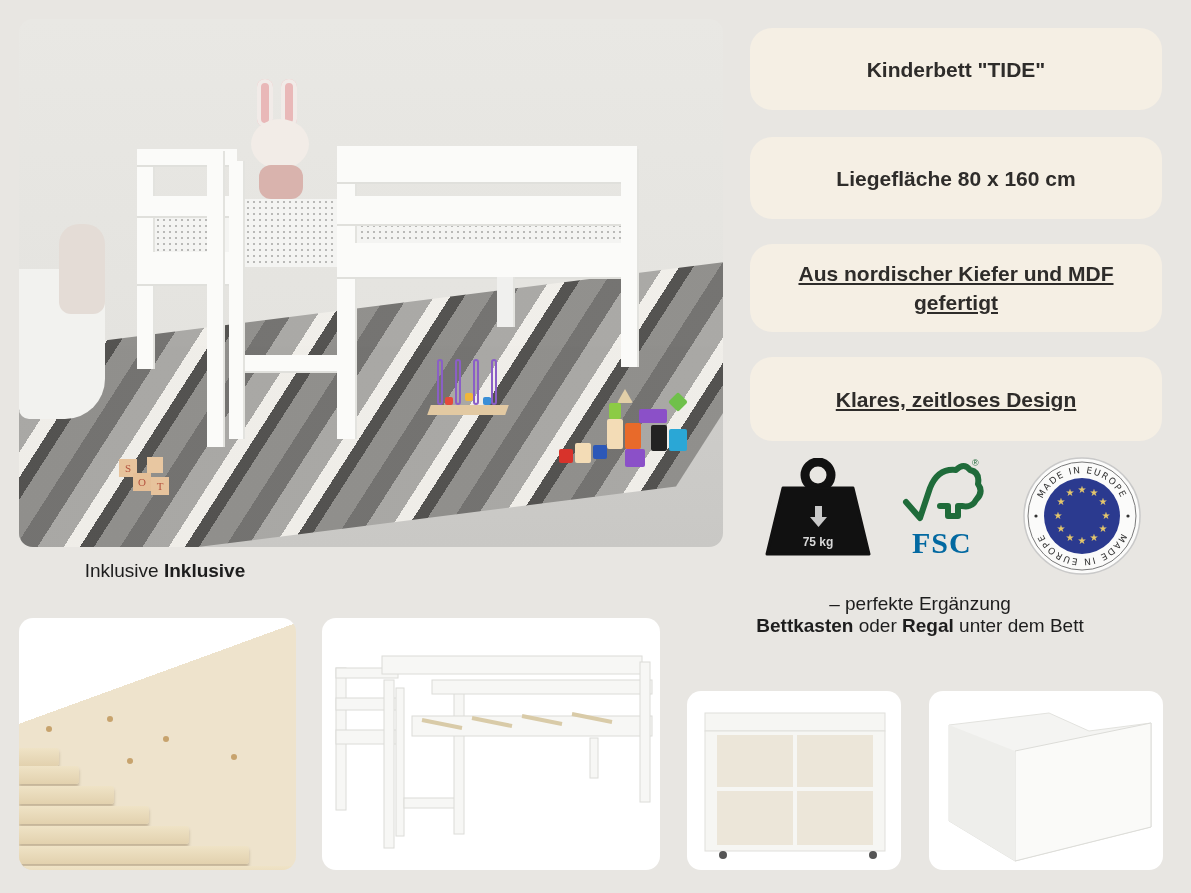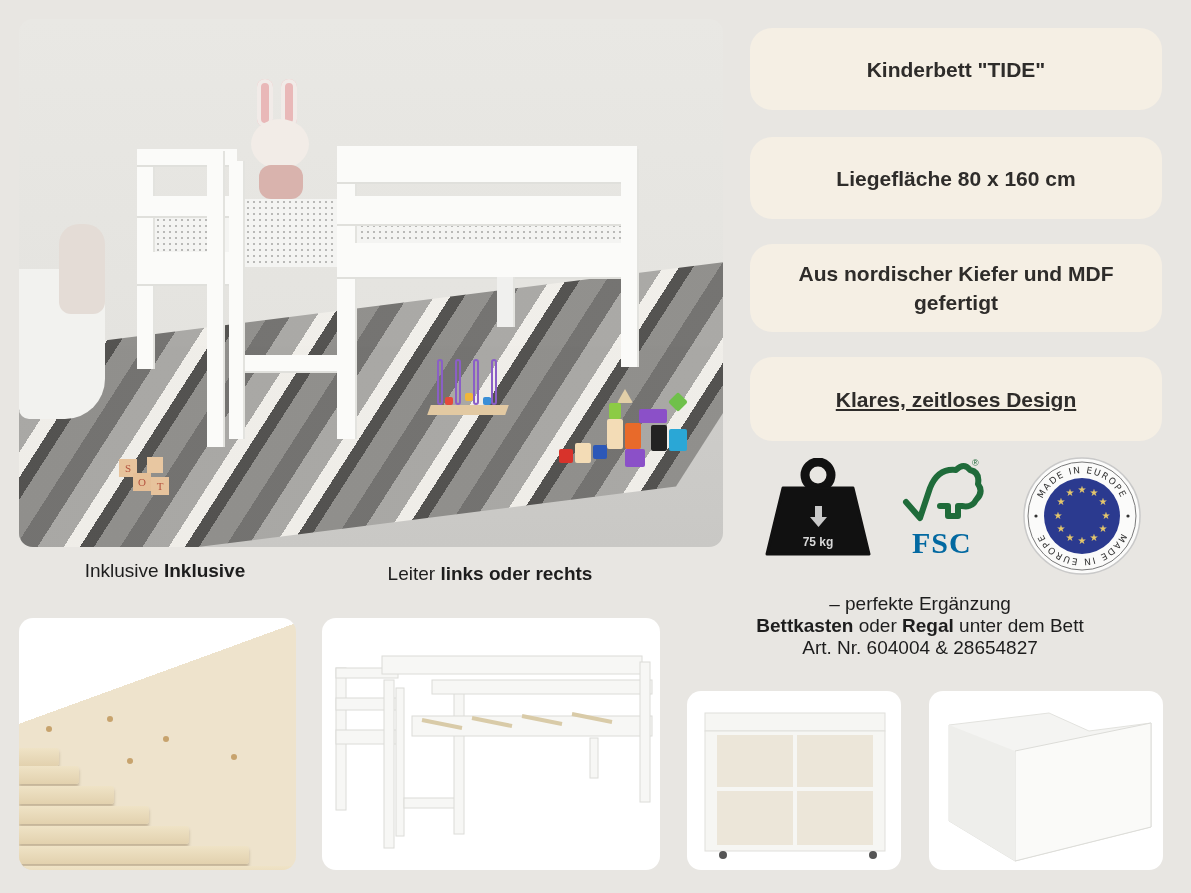--- a/index.html
+++ b/index.html
@@ -112,21 +112,21 @@
   </div>
 </div>
 
 <div class="pill" style="top:28px;height:82px;">
   <span>Kinderbett "TIDE"</span>
 </div>
 <div class="pill" style="top:137px;height:82px;">
   <span>Liegefläche 80 x 160 cm</span>
 </div>
 <div class="pill" style="top:244px;height:88px;">
-  <span style="display:block;max-width:370px;">Aus nordischer Kiefer und MDF gefertigt</span>
+  <span style="display:block;max-width:370px;text-decoration:underline;">Aus nordischer Kiefer und MDF gefertigt</span>
 </div>
 <div class="pill" style="top:357px;height:84px;text-decoration:underline;">
   <span>Klares, zeitloses Design</span>
 </div>
 
 <div class="abs weight-icon">
   <svg width="106" height="98" viewBox="0 0 106 98">
     <circle cx="53" cy="17" r="13" fill="none" stroke="#111" stroke-width="9"></circle>
     <path d="M18 30 H88 L104 96 H2 Z" fill="#111" stroke="#111" stroke-width="3" stroke-linejoin="round"></path>
     <rect x="50" y="48" width="7" height="12" fill="#c9c9c9"></rect>
@@ -170,26 +170,24 @@
     <text font-size="9" fill="#333" font-family="DejaVu Sans, sans-serif" letter-spacing="1.5"><textPath href="#arcBot" startOffset="50%" text-anchor="middle">MADE IN EUROPE</textPath></text>
     <circle cx="15" cy="60" r="1.6" fill="#333"></circle>
       <circle cx="107" cy="60" r="1.6" fill="#333"></circle>
   </svg>
 </div>
 
 <div class="caption" style="left:40px;top:560px;width:250px;">
   <span>Inklusive </span><b>Inklusive</b>
 </div>
 <div class="caption" style="left:330px;top:563px;width:320px;">
-  <div><span>Leiter </span><b>links oder rechts</b></div>
 </div>
 <div class="caption" style="left:700px;top:593px;width:440px;font-size:19px;">
   <div>–  perfekte Ergänzung</div>
   <div><b>Bettkasten</b><span> oder </span><b>Regal</b><span> unter dem Bett</span></div>
-  <div>Art. Nr. 604004 &amp; 28654827</div>
 </div>
 
 <div class="card slats">
   <div class="slat" style="top:130px;width:40px;"></div>
   <div class="slat" style="top:148px;width:60px;"></div>
   <div class="slat" style="top:168px;width:95px;"></div>
   <div class="slat" style="top:188px;width:130px;"></div>
   <div class="slat" style="top:208px;width:170px;"></div>
   <div class="slat" style="top:228px;width:230px;"></div>
   <div class="slat" style="top:248px;width:277px;"></div>

